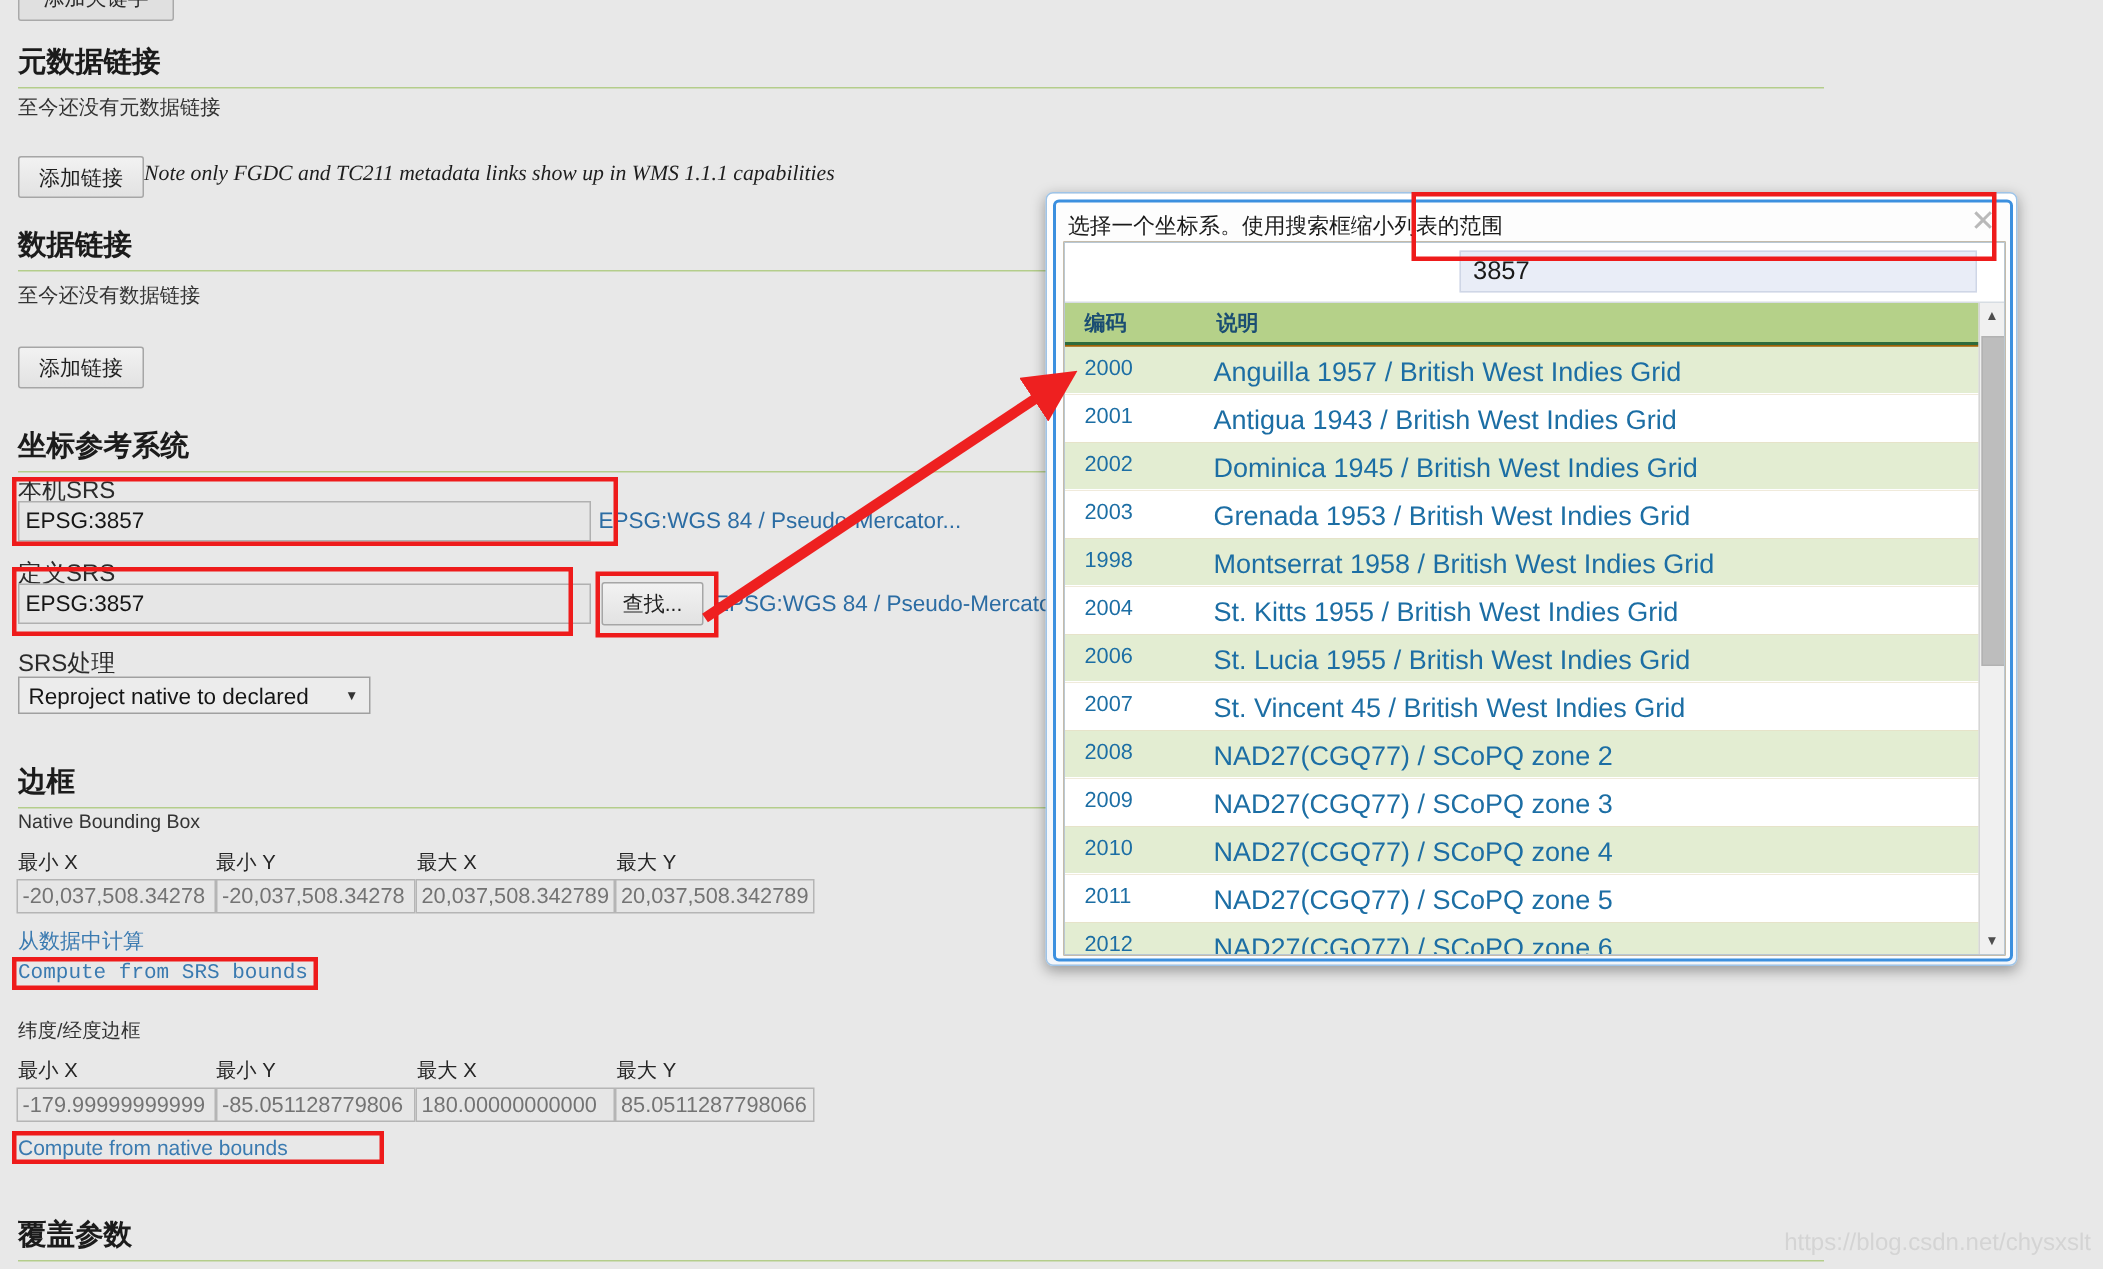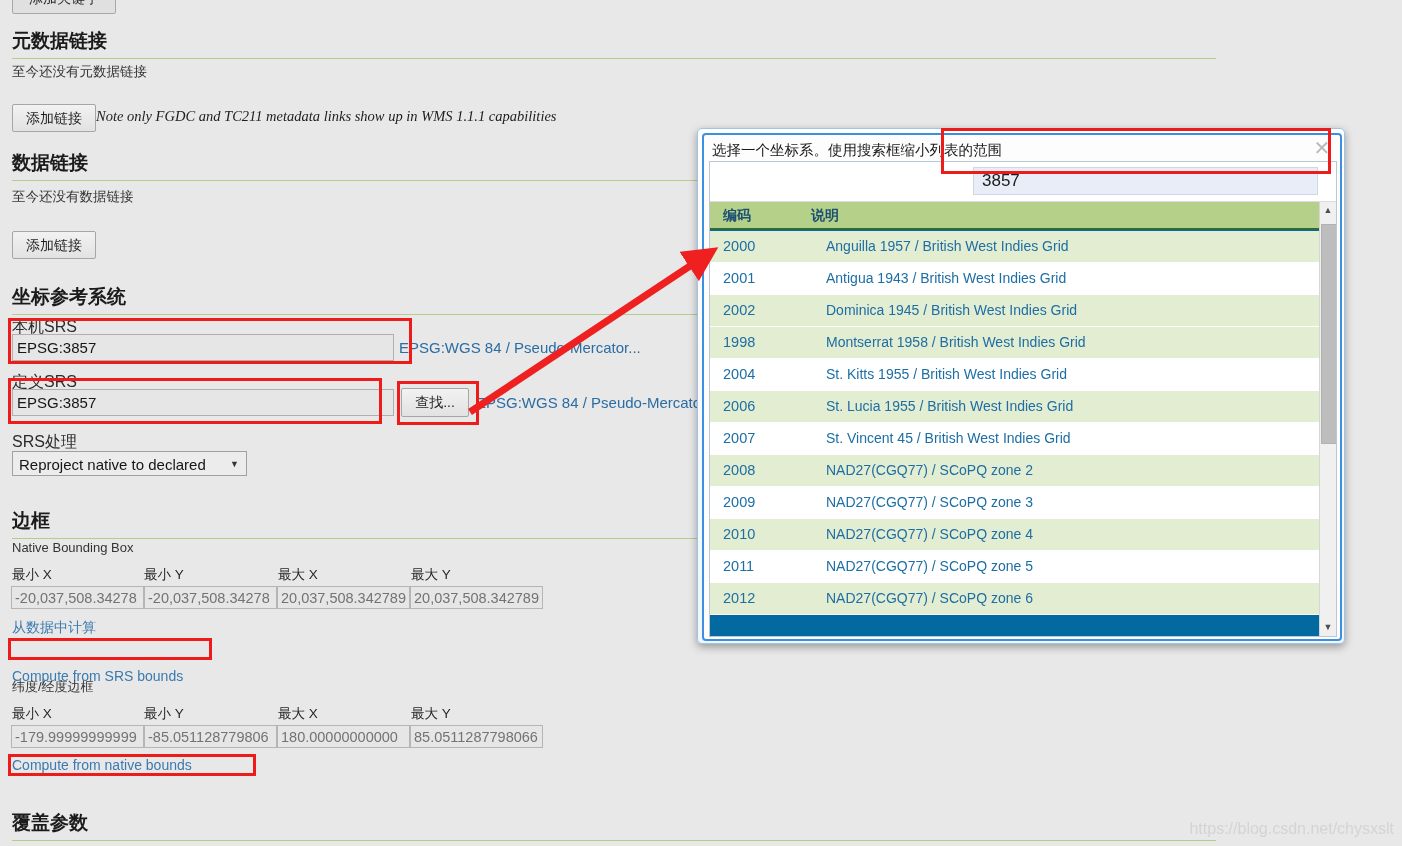--- a/index.html
+++ b/index.html
@@ -199,21 +199,21 @@
     line-height: 18px;
     text-align: center;
     cursor: pointer;
     font-weight: bold;
     user-select: none;
   }
   .dlg-body {
     position: absolute;
     left: 5px; top: 26px;
     width: 628px; height: 476px;
-    background: #0369a1;
+    background: #a16207;
     border: 1px solid #b9c8d4;
     box-sizing: border-box;
     overflow: hidden;
   }
   .search-row {
     position: absolute;
     left: 0; top: 0;
     width: 626px; height: 40px;
     background: #ffffff;
     border-bottom: 1px solid #d7dde3;
@@ -262,22 +262,22 @@
   .row.alt { background: #e3edd2; }
   .row.plain { background: #ffffff; }
   .row .code {
     position: absolute;
     left: 13px; top: 7px;
     font-size: 14.5px;
     color: #1c6ea4;
   }
   .row .desc {
     position: absolute;
-    left: 116px; top: 7px;
-    font-size: 14px;
+    left: 99px; top: 7px;
+    font-size: 18px;
     color: #1c6ea4;
     white-space: nowrap;
   }
   
   .vscroll {
     position: absolute;
     right: 0; top: 40px;
     width: 17px; height: 434px;
     background: #f0f0f0;
     border-left: 1px solid #d6d6d6;
@@ -354,21 +354,21 @@
   <div class="bboxlabel" style="left:144px; top:566px;">最小 Y</div>
   <div class="bboxlabel" style="left:278px; top:566px;">最大 X</div>
   <div class="bboxlabel" style="left:411px; top:566px;">最大 Y</div>
 
   <input class="bboxinput" style="left: 11px; top: 586px; width: 133px; height: 23px;" value="-20,037,508.34278">
   <input class="bboxinput" style="left: 144px; top: 586px; width: 133px; height: 23px;" value="-20,037,508.34278">
   <input class="bboxinput" style="left: 277px; top: 586px; width: 133px; height: 23px;" value="20,037,508.342789">
   <input class="bboxinput" style="left: 410px; top: 586px; width: 133px; height: 23px;" value="20,037,508.342789">
 
   <a class="bluelink" style="left:12px; top:619px;">从数据中计算</a>
-  <a class="bluelink" style="left:12px; top:668px;">Compute from SRS bounds</a>
+  <a class="bluelink" style="left:12px; top:641px;font-family:Liberation Mono, monospace;">Compute from SRS bounds</a>
 
   <div class="muted-line" style="left:12px; top:678px; font-size:13px;">纬度/经度边框</div>
 
   <div class="bboxlabel" style="left:12px; top:705px;">最小 X</div>
   <div class="bboxlabel" style="left:144px; top:705px;">最小 Y</div>
   <div class="bboxlabel" style="left:278px; top:705px;">最大 X</div>
   <div class="bboxlabel" style="left:411px; top:705px;">最大 Y</div>
 
   <input class="bboxinput" style="left: 11px; top: 725px; width: 133px; height: 23px;" value="-179.99999999999">
   <input class="bboxinput" style="left: 144px; top: 725px; width: 133px; height: 23px;" value="-85.051128779806">
@@ -403,20 +403,24 @@
             <span class="code">2000</span>
             <span class="desc">Anguilla 1957 / British West Indies Grid</span>
           </div>
           <div class="row plain">
             <span class="code">2001</span>
             <span class="desc">Antigua 1943 / British West Indies Grid</span>
           </div>
           <div class="row alt">
             <span class="code">2002</span>
             <span class="desc">Dominica 1945 / British West Indies Grid</span>
+          </div>
+          <div class="row plain">
+            <span class="code">2003</span>
+            <span class="desc">Grenada 1953 / British West Indies Grid</span>
           </div>
           <div class="row alt">
             <span class="code">1998</span>
             <span class="desc">Montserrat 1958 / British West Indies Grid</span>
           </div>
           <div class="row plain">
             <span class="code">2004</span>
             <span class="desc">St. Kitts 1955 / British West Indies Grid</span>
           </div>
           <div class="row alt">

